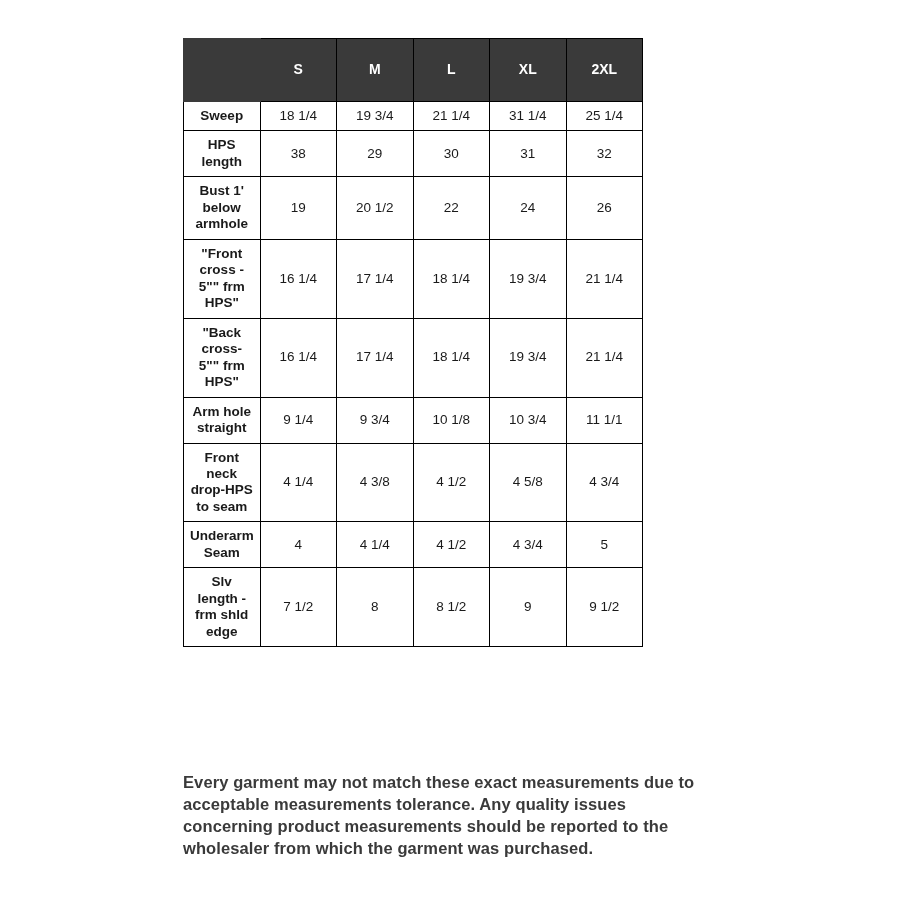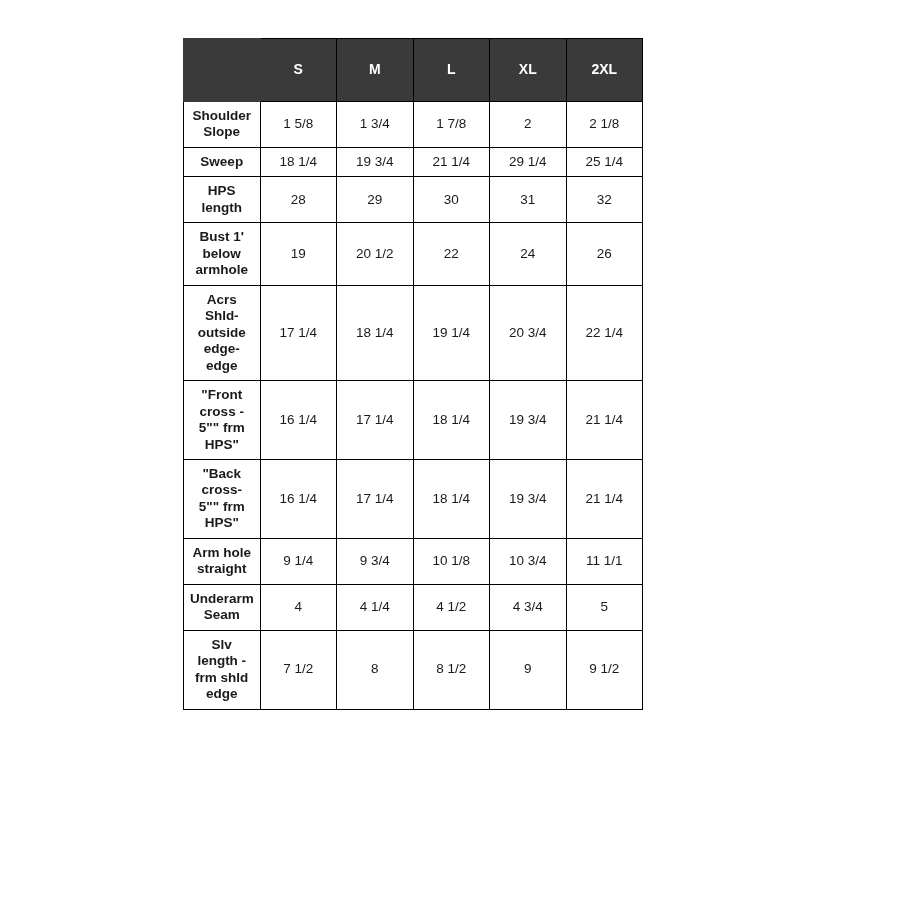--- a/index.html
+++ b/index.html
@@ -85,58 +85,42 @@
           <th class="corner"></th>
           <th>S</th>
           <th>M</th>
           <th>L</th>
           <th>XL</th>
           <th>2XL</th>
         </tr>
       </thead>
       <tbody>
         <tr>
-          <th class="rowlabel">Shoulder Slope</th>
-          <td>1 5/8</td>
-          <td>1 3/4</td>
-          <td>1 7/8</td>
-          <td>2</td>
-          <td>2 1/8</td>
-        </tr>
-        <tr>
           <th class="rowlabel">Sweep</th>
           <td>18 1/4</td>
           <td>19 3/4</td>
           <td>21 1/4</td>
-          <td>29 1/4</td>
+          <td>31 1/4</td>
           <td>25 1/4</td>
         </tr>
         <tr>
           <th class="rowlabel">HPS length</th>
-          <td>28</td>
+          <td>38</td>
           <td>29</td>
           <td>30</td>
           <td>31</td>
           <td>32</td>
         </tr>
         <tr>
           <th class="rowlabel">Bust 1' below armhole</th>
           <td>19</td>
           <td>20 1/2</td>
           <td>22</td>
           <td>24</td>
           <td>26</td>
-        </tr>
-        <tr>
-          <th class="rowlabel">Acrs Shld-outside edge- edge</th>
-          <td>17 1/4</td>
-          <td>18 1/4</td>
-          <td>19 1/4</td>
-          <td>20 3/4</td>
-          <td>22 1/4</td>
         </tr>
         <tr>
           <th class="rowlabel">"Front cross - 5"" frm HPS"</th>
           <td>16 1/4</td>
           <td>17 1/4</td>
           <td>18 1/4</td>
           <td>19 3/4</td>
           <td>21 1/4</td>
         </tr>
         <tr>
@@ -149,34 +133,43 @@
         </tr>
         <tr>
           <th class="rowlabel">Arm hole straight</th>
           <td>9 1/4</td>
           <td>9 3/4</td>
           <td>10 1/8</td>
           <td>10 3/4</td>
           <td>11 1/1</td>
         </tr>
         <tr>
+          <th class="rowlabel">Front neck drop-HPS to seam</th>
+          <td>4 1/4</td>
+          <td>4 3/8</td>
+          <td>4 1/2</td>
+          <td>4 5/8</td>
+          <td>4 3/4</td>
+        </tr>
+        <tr>
           <th class="rowlabel">Underarm Seam</th>
           <td>4</td>
           <td>4 1/4</td>
           <td>4 1/2</td>
           <td>4 3/4</td>
           <td>5</td>
         </tr>
         <tr>
           <th class="rowlabel">Slv length - frm shld edge</th>
           <td>7 1/2</td>
           <td>8</td>
           <td>8 1/2</td>
           <td>9</td>
           <td>9 1/2</td>
         </tr>
 
       </tbody>
     </table>
   </div>
 
+  <div class="note">Every garment may not match these exact measurements due to acceptable measurements tolerance. Any quality issues concerning product measurements should be reported to the wholesaler from which the garment was purchased.</div>
 
 </div>
 
 </body></html>

